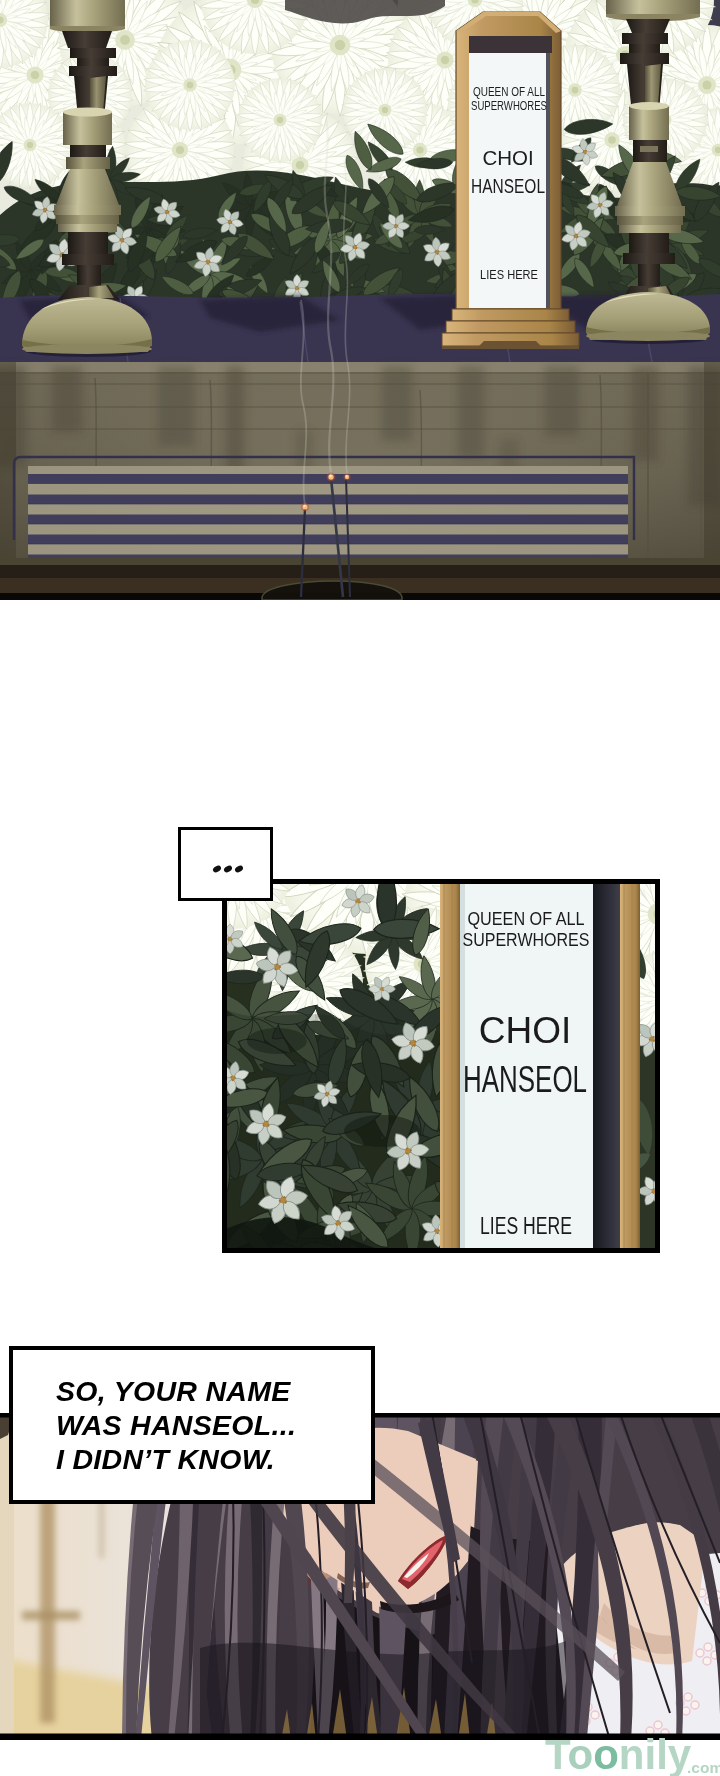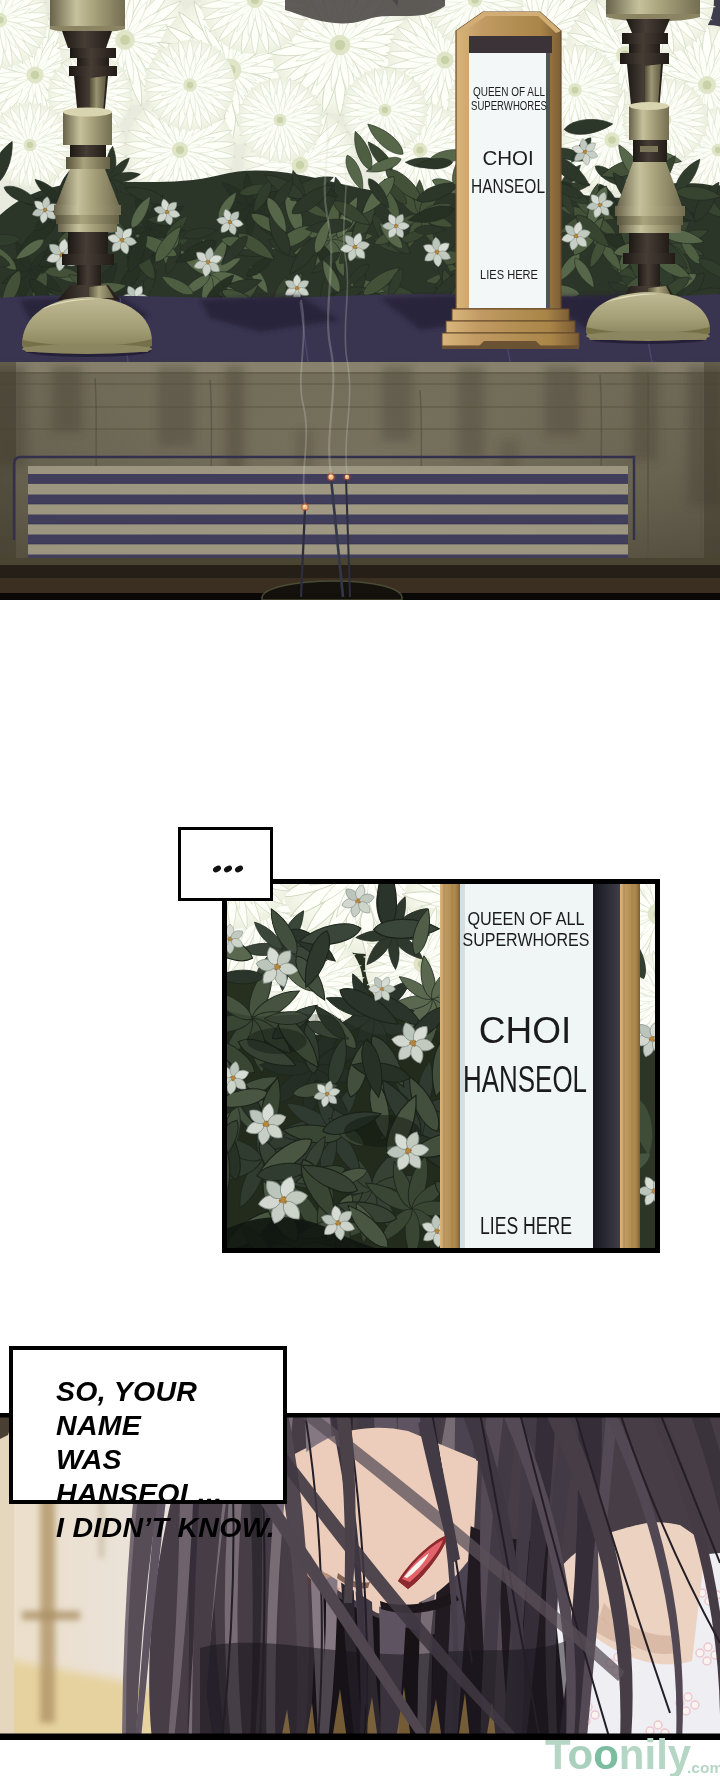--- a/index.html
+++ b/index.html
@@ -820,21 +820,21 @@
 <use href="#leaf" transform="translate(422,100) rotate(250) scale(1.2)" fill="#333f2e"></use>
 <use href="#leaf" transform="translate(428,275) rotate(150) scale(1.2)" fill="#465542"></use>
 <use href="#gard" transform="translate(430,160) scale(0.7) rotate(20)"></use>
 <use href="#gard" transform="translate(432,312) scale(0.6) rotate(-30)"></use>
 </g>
 </g>
 
 <rect x="2.5" y="2.5" width="433" height="369" fill="none" stroke="#000" stroke-width="5"></rect>
 </svg>
 
-<div style="position:absolute;left:9px;top:1346px;width:278px;height:158px;background:#fff;border:4px solid #000;box-sizing:border-box;z-index:10">
+<div style="position:absolute;left:9px;top:1346px;width:366px;height:158px;background:#fff;border:4px solid #000;box-sizing:border-box;z-index:10">
 <div style="font-family:'Liberation Sans',sans-serif;font-weight:bold;font-style:italic;font-size:28.5px;line-height:34px;color:#000;margin:24px 0 0 43px;letter-spacing:0.3px">SO, YOUR NAME<br>WAS HANSEOL...<br>I DIDN’T KNOW.</div>
 </div>
 
 <svg width="720" height="327" viewBox="0 0 720 327" style="position:absolute;left:0px;top:1413px" xmlns="http://www.w3.org/2000/svg">
 <defs>
 <clipPath id="p3c">
         <rect x="0" y="4" width="720" height="317"></rect>
       </clipPath>
 <filter id="pb5" x="-30%" y="-30%" width="160%" height="160%">
         <feGaussianBlur stdDeviation="5"></feGaussianBlur>

